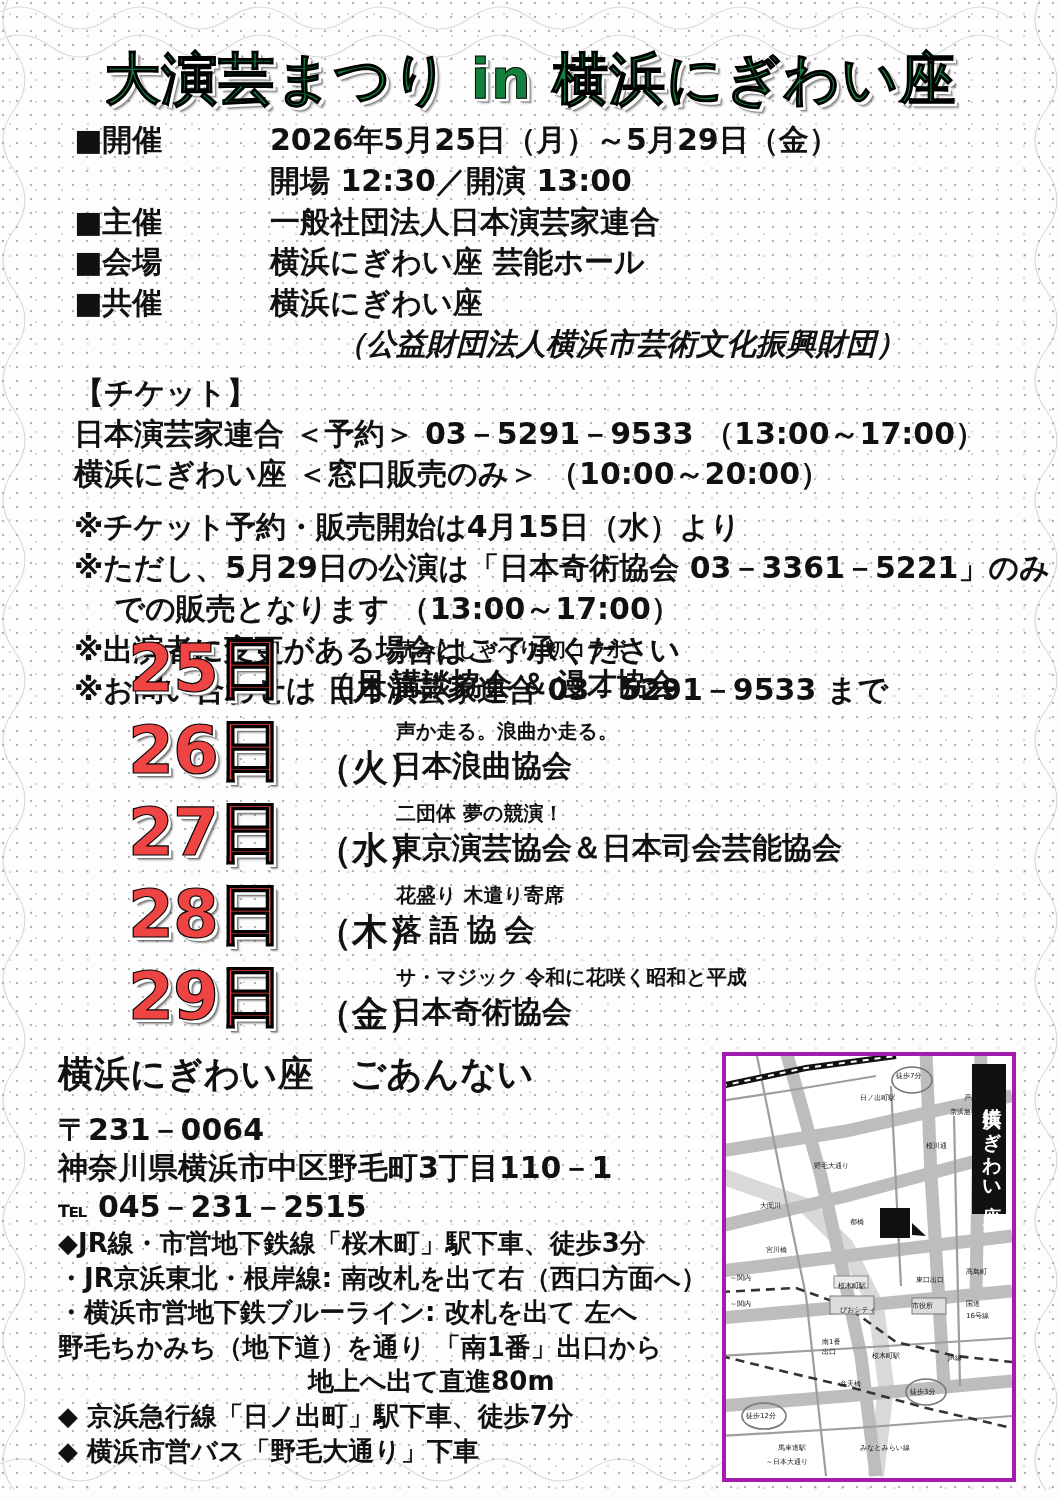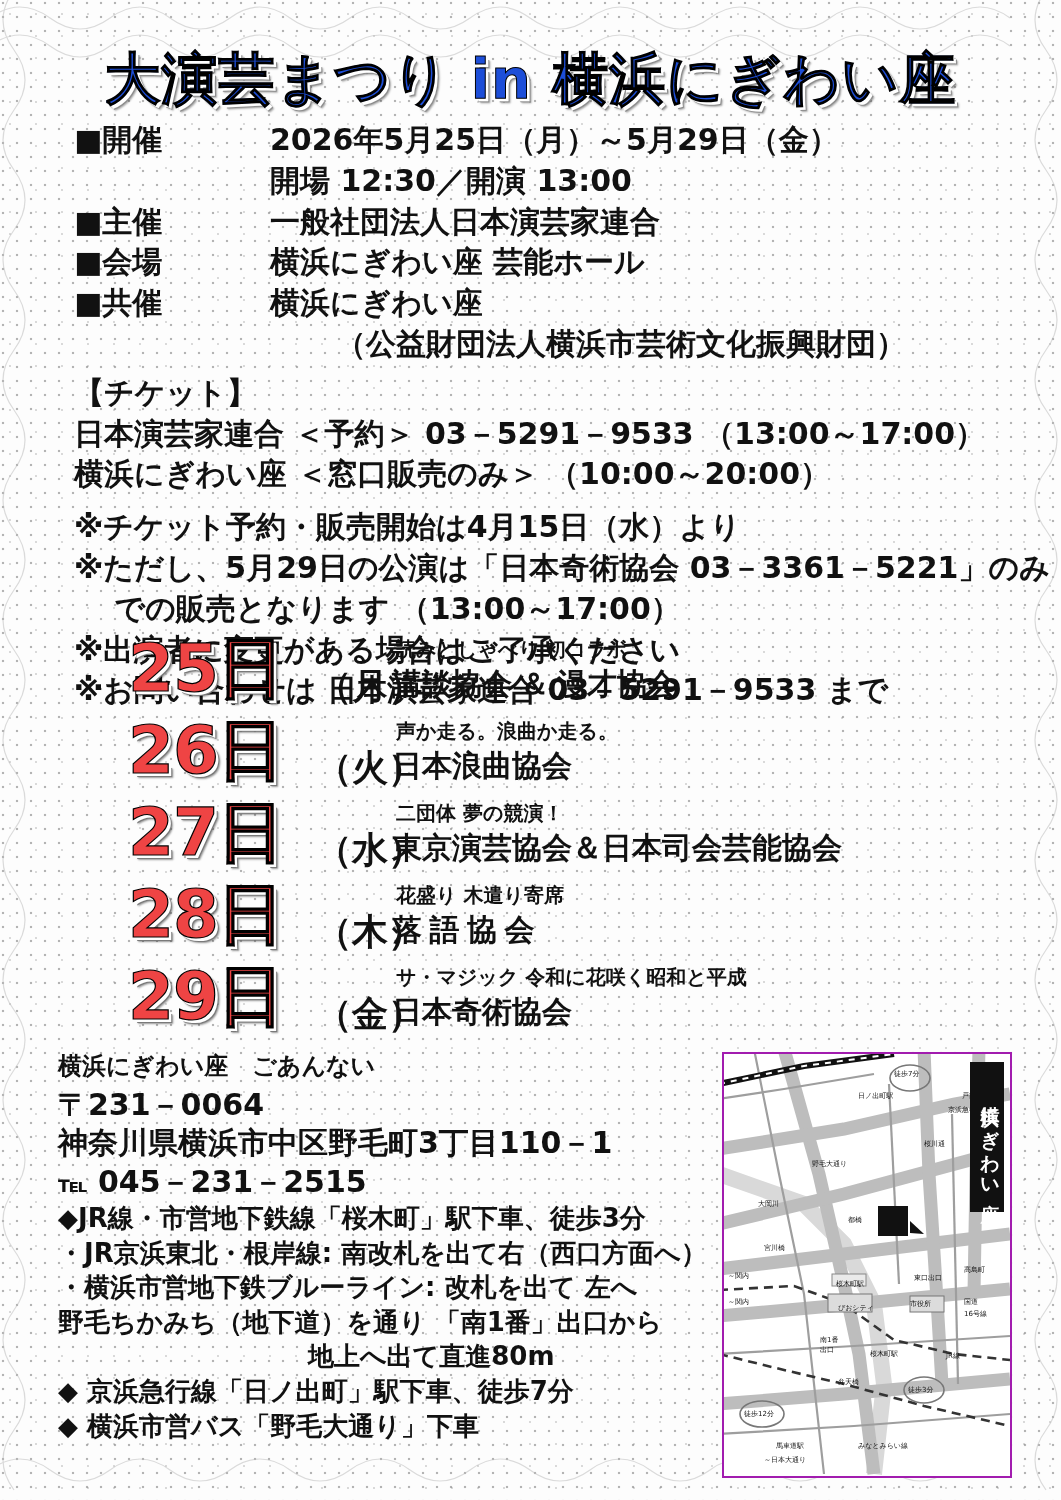--- a/index.html
+++ b/index.html
@@ -32,39 +32,39 @@
   
   .title-wrap{
     position:absolute;left:0;right:0;top:42px;text-align:center;
   }
   .title{
     display:inline-block;
     font-family:"DejaVu Sans","Liberation Sans",sans-serif;
     font-weight:bold;
     font-size:56px;
     letter-spacing:1px;
-    color:#1d4ed8;
+    color:#15803d;
     text-shadow:
       3px 3px 0 #ffffff,
       4px 4px 0 #8d8d8d,
       5px 5px 2px rgba(0,0,0,.35);
     -webkit-text-stroke:1px #000;
     white-space:nowrap;
   }
 
   
   .info{
     position:absolute;left:74px;top:120px;width:940px;
     font-size:30px;line-height:1.36;font-weight:bold;
   }
   .row{display:flex;align-items:center;}
   .label{width:196px;flex:none;white-space:nowrap;}
   .val{flex:1;white-space:nowrap;}
   .indent-1{padding-left:196px;}
-  .indent-2{padding-left:262px;}
+  .indent-2{padding-left:262px;font-style:italic;}
 
   .ticket-head{margin-top:8px;}
   .ticket-line{white-space:nowrap;}
   .notes{margin-top:12px;}
   .note{white-space:nowrap;}
 
   
   .days{
     position:absolute;left:128px;top:640px;width:900px;
   }
@@ -93,32 +93,32 @@
   .group{
     position:absolute;left:264px;top:24px;
     font-size:30px;font-weight:bold;white-space:nowrap;font-family:Liberation Serif, serif;
   }
 
   
   .venue{
     position:absolute;left:58px;top:1050px;width:640px;
   }
   .venue-title{
-    font-size:24px;font-weight:bold;margin-bottom:4px;
+    font-size:36px;font-weight:bold;margin-bottom:12px;
   }
   .venue-line{font-size:30px;font-weight:bold;line-height:1.28;white-space:nowrap;}
   .small-mark{font-size:23px;}
   .access-head{font-size:30px;font-weight:bold;margin-top:16px;}
   .access-line{font-size:26px;font-weight:bold;line-height:1.33;white-space:nowrap;}
   .access-line.indent{padding-left:250px;}
 
   
   .map{
     position:absolute;left:722px;top:1052px;width:286px;height:422px;
-    background:#ffffff;border:2px solid #a21caf;overflow:hidden;
+    background:#ffffff;border:4px solid #a21caf;overflow:hidden;
   }
   .map svg{display:block;}
   .map-sign{
     position:absolute;right:6px;top:8px;width:34px;height:150px;
     background:#111;color:#fff;
     writing-mode:vertical-rl;
     font-size:19px;font-weight:bold;
     text-align:center;
     letter-spacing:2px;
     padding-top:6px;

